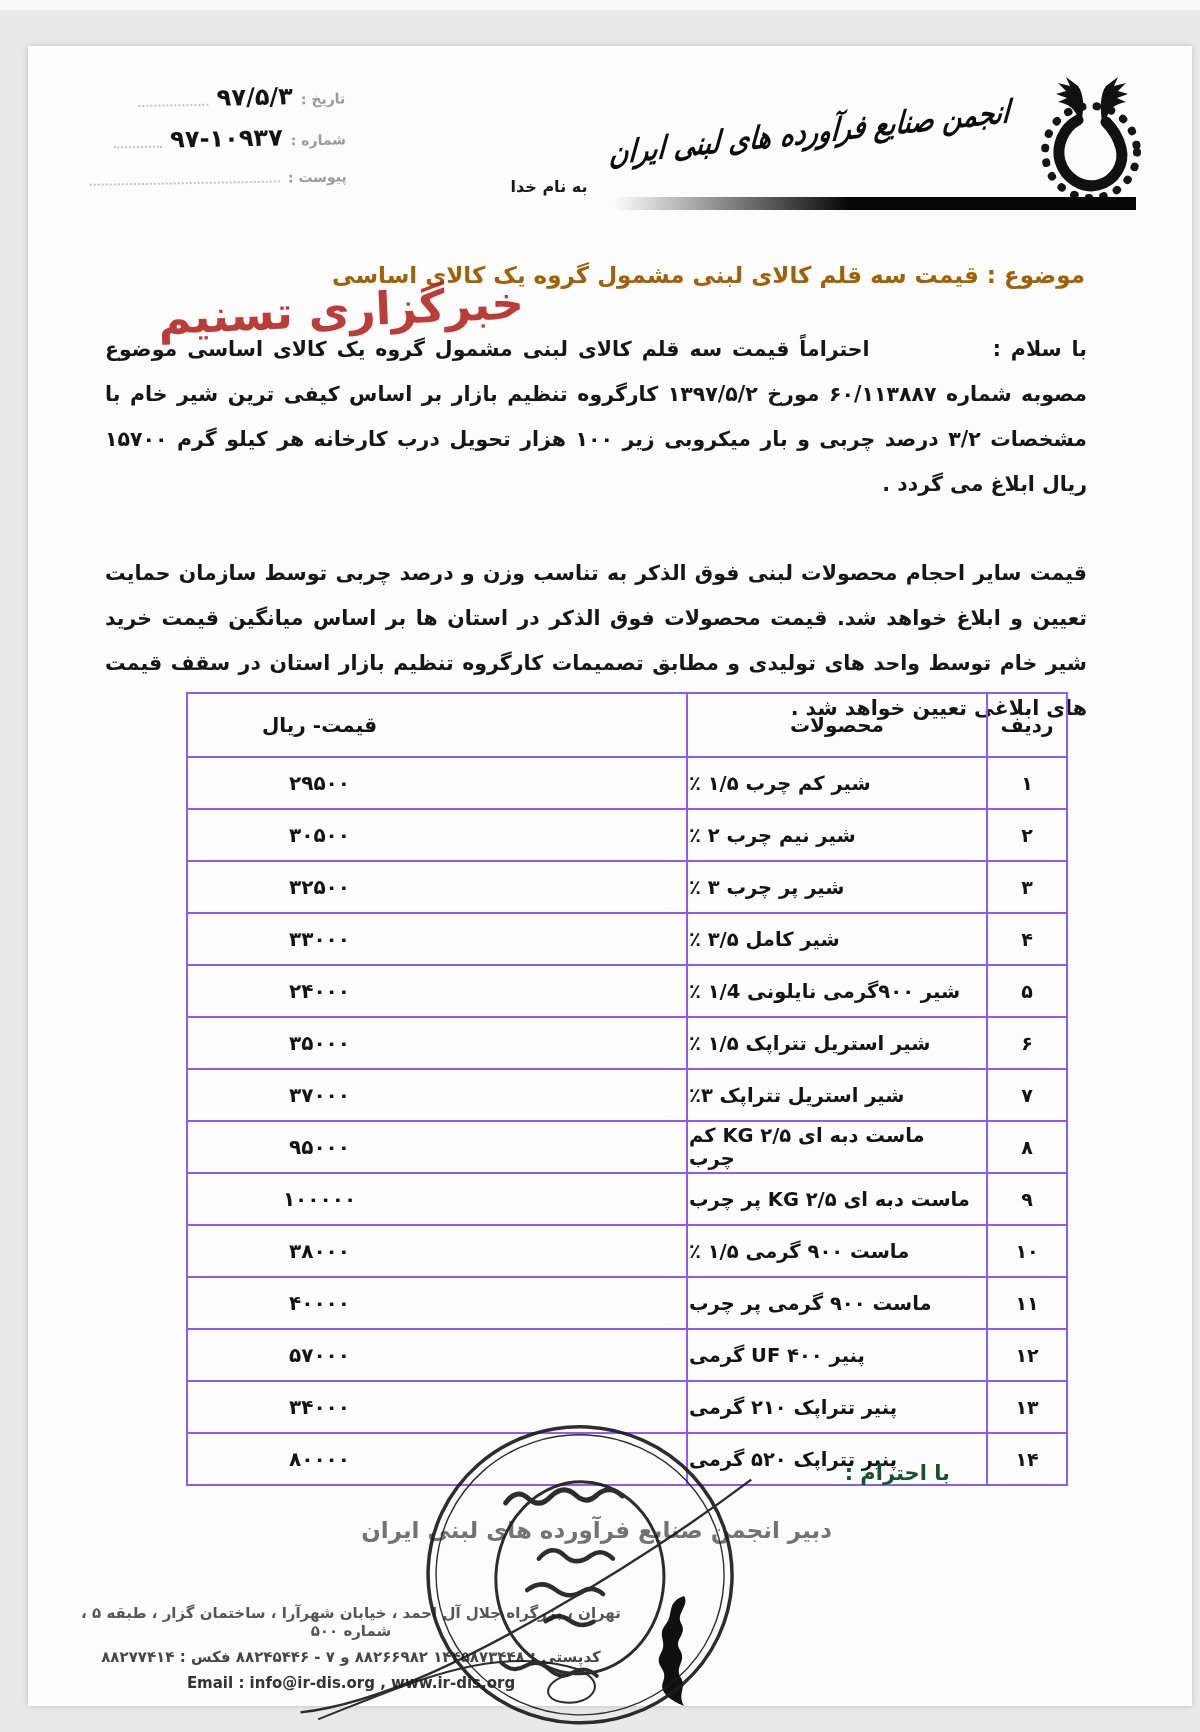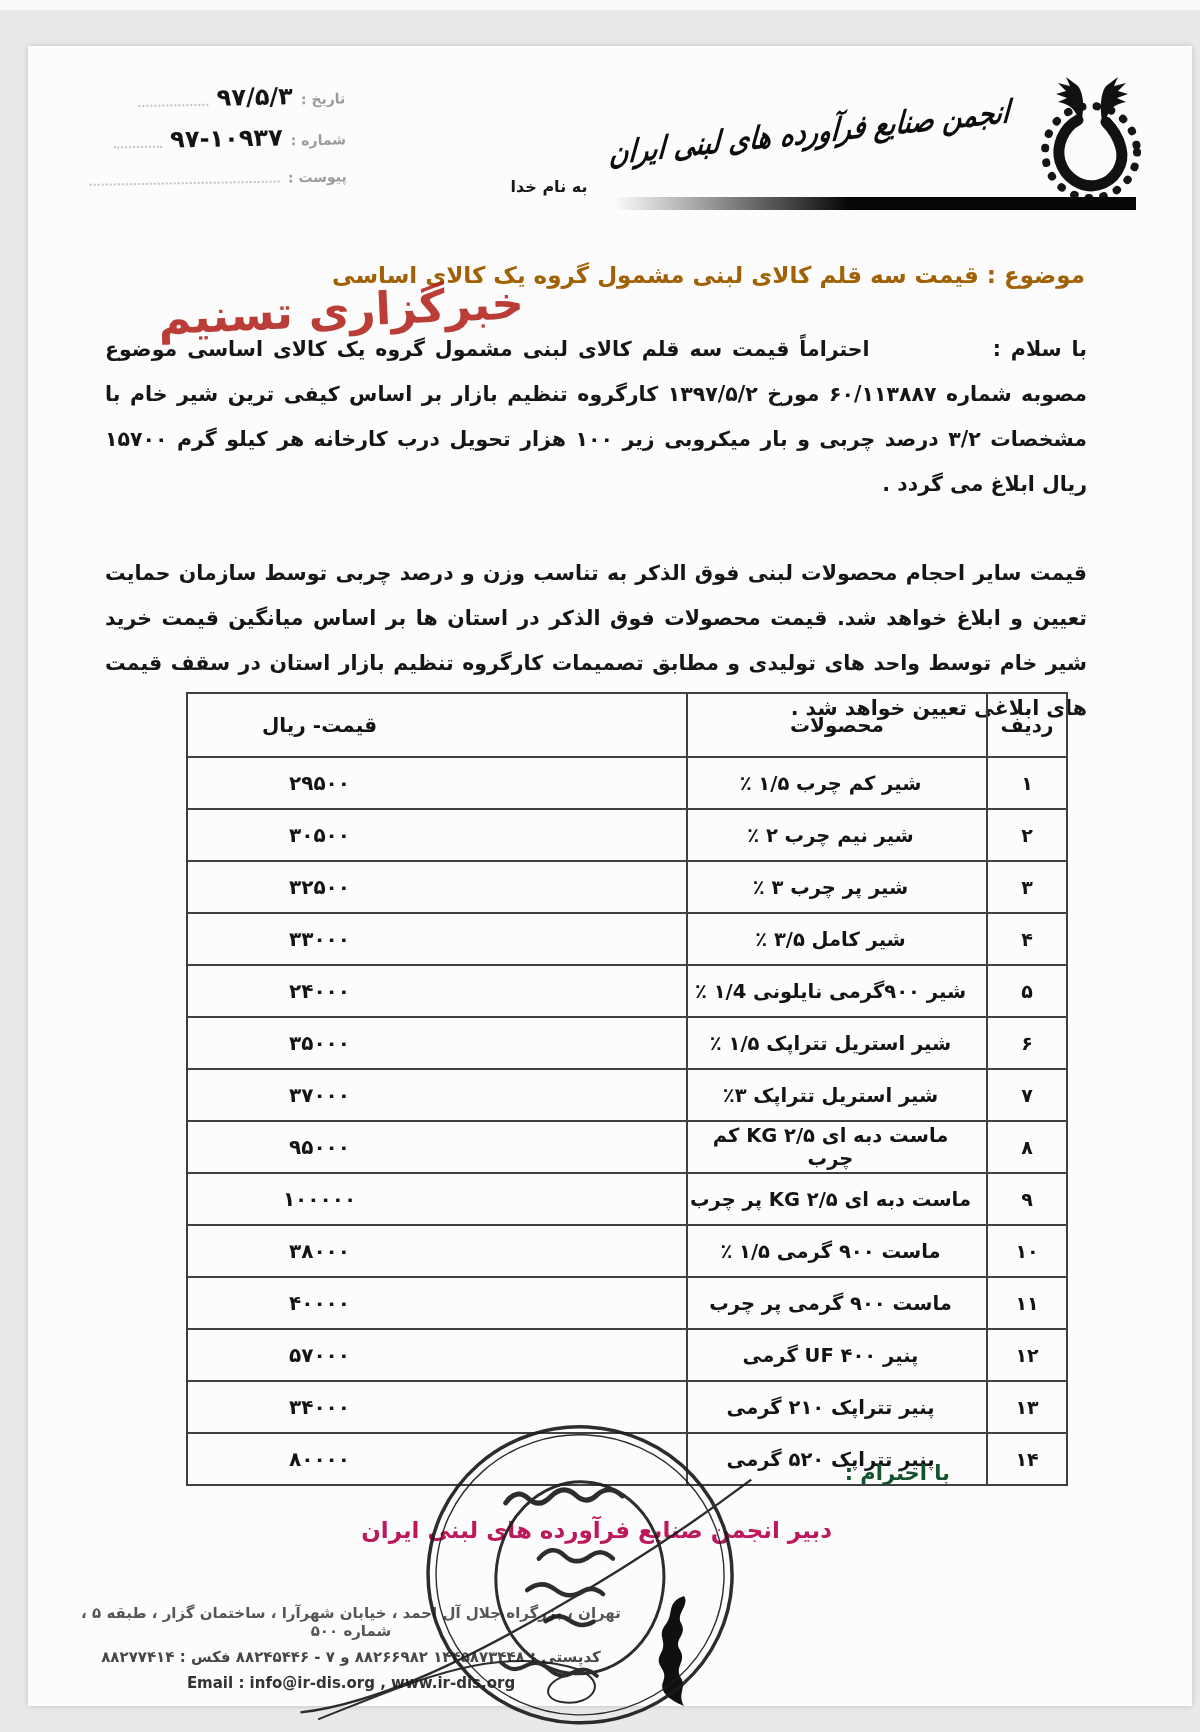--- a/index.html
+++ b/index.html
@@ -34,30 +34,30 @@
   .p1{top:327px;}
   .p1 .sal{margin-left:113px;}
   .p2{top:497px;text-align:right;}
   .p3{top:551px;line-height:45px;}
   
   .tblwrap{position:absolute;left:186px;top:692px;width:880px;}
   table.price{border-collapse:collapse;width:880px;direction:rtl;table-layout:fixed;}
   table.price col.c-no{width:80px;}
   table.price col.c-prod{width:300px;}
   table.price col.c-price{width:500px;}
-  table.price th,table.price td{border:2px solid #404040;color:#141414;font-weight:bold;}
+  table.price th,table.price td{border:2px solid #8b5cf6;color:#141414;font-weight:bold;}
   table.price th{height:60px;font-size:20px;}
   table.price td{height:48px;}
   td.no{text-align:center;font-size:19px;}
-  td.prod{text-align:center;padding-right:14px;font-size:19.5px;}
+  td.prod{text-align:left;padding-right:14px;font-size:19.5px;}
   td.price,th.h-price{text-align:center;padding-left:0;padding-right:235px;font-size:20px;letter-spacing:2px;}
   th.h-price{letter-spacing:0;}
   
   .respect{position:absolute;right:250px;top:1461px;font-size:21px;font-weight:bold;direction:rtl;color:#14532d;}
-  .sigtitle{position:absolute;right:368px;top:1517px;font-size:23px;font-weight:bold;direction:rtl;color:#be185d;white-space:nowrap;text-align:center;}
+  .sigtitle{position:absolute;right:368px;top:1517px;font-size:23px;font-weight:bold;direction:rtl;color:#737373;white-space:nowrap;text-align:center;}
   .stamp{position:absolute;left:300px;top:1412px;width:452px;height:325px;z-index:7;opacity:.92;transform:rotate(3deg);}
   
   .bird{position:absolute;left:646px;top:1594px;width:58px;height:114px;z-index:3;}
   .footer{position:absolute;left:55px;top:1604px;width:592px;text-align:center;direction:rtl;z-index:2;}
   .f-line1{font-size:15px;font-weight:bold;color:#565656;}
   .f-line2{font-size:15px;font-weight:bold;color:#474747;margin-top:8px;}
   .f-line3{font-size:15px;font-weight:bold;color:#333;margin-top:8px;direction:ltr;}
 </style>
 </head>
 <body>

